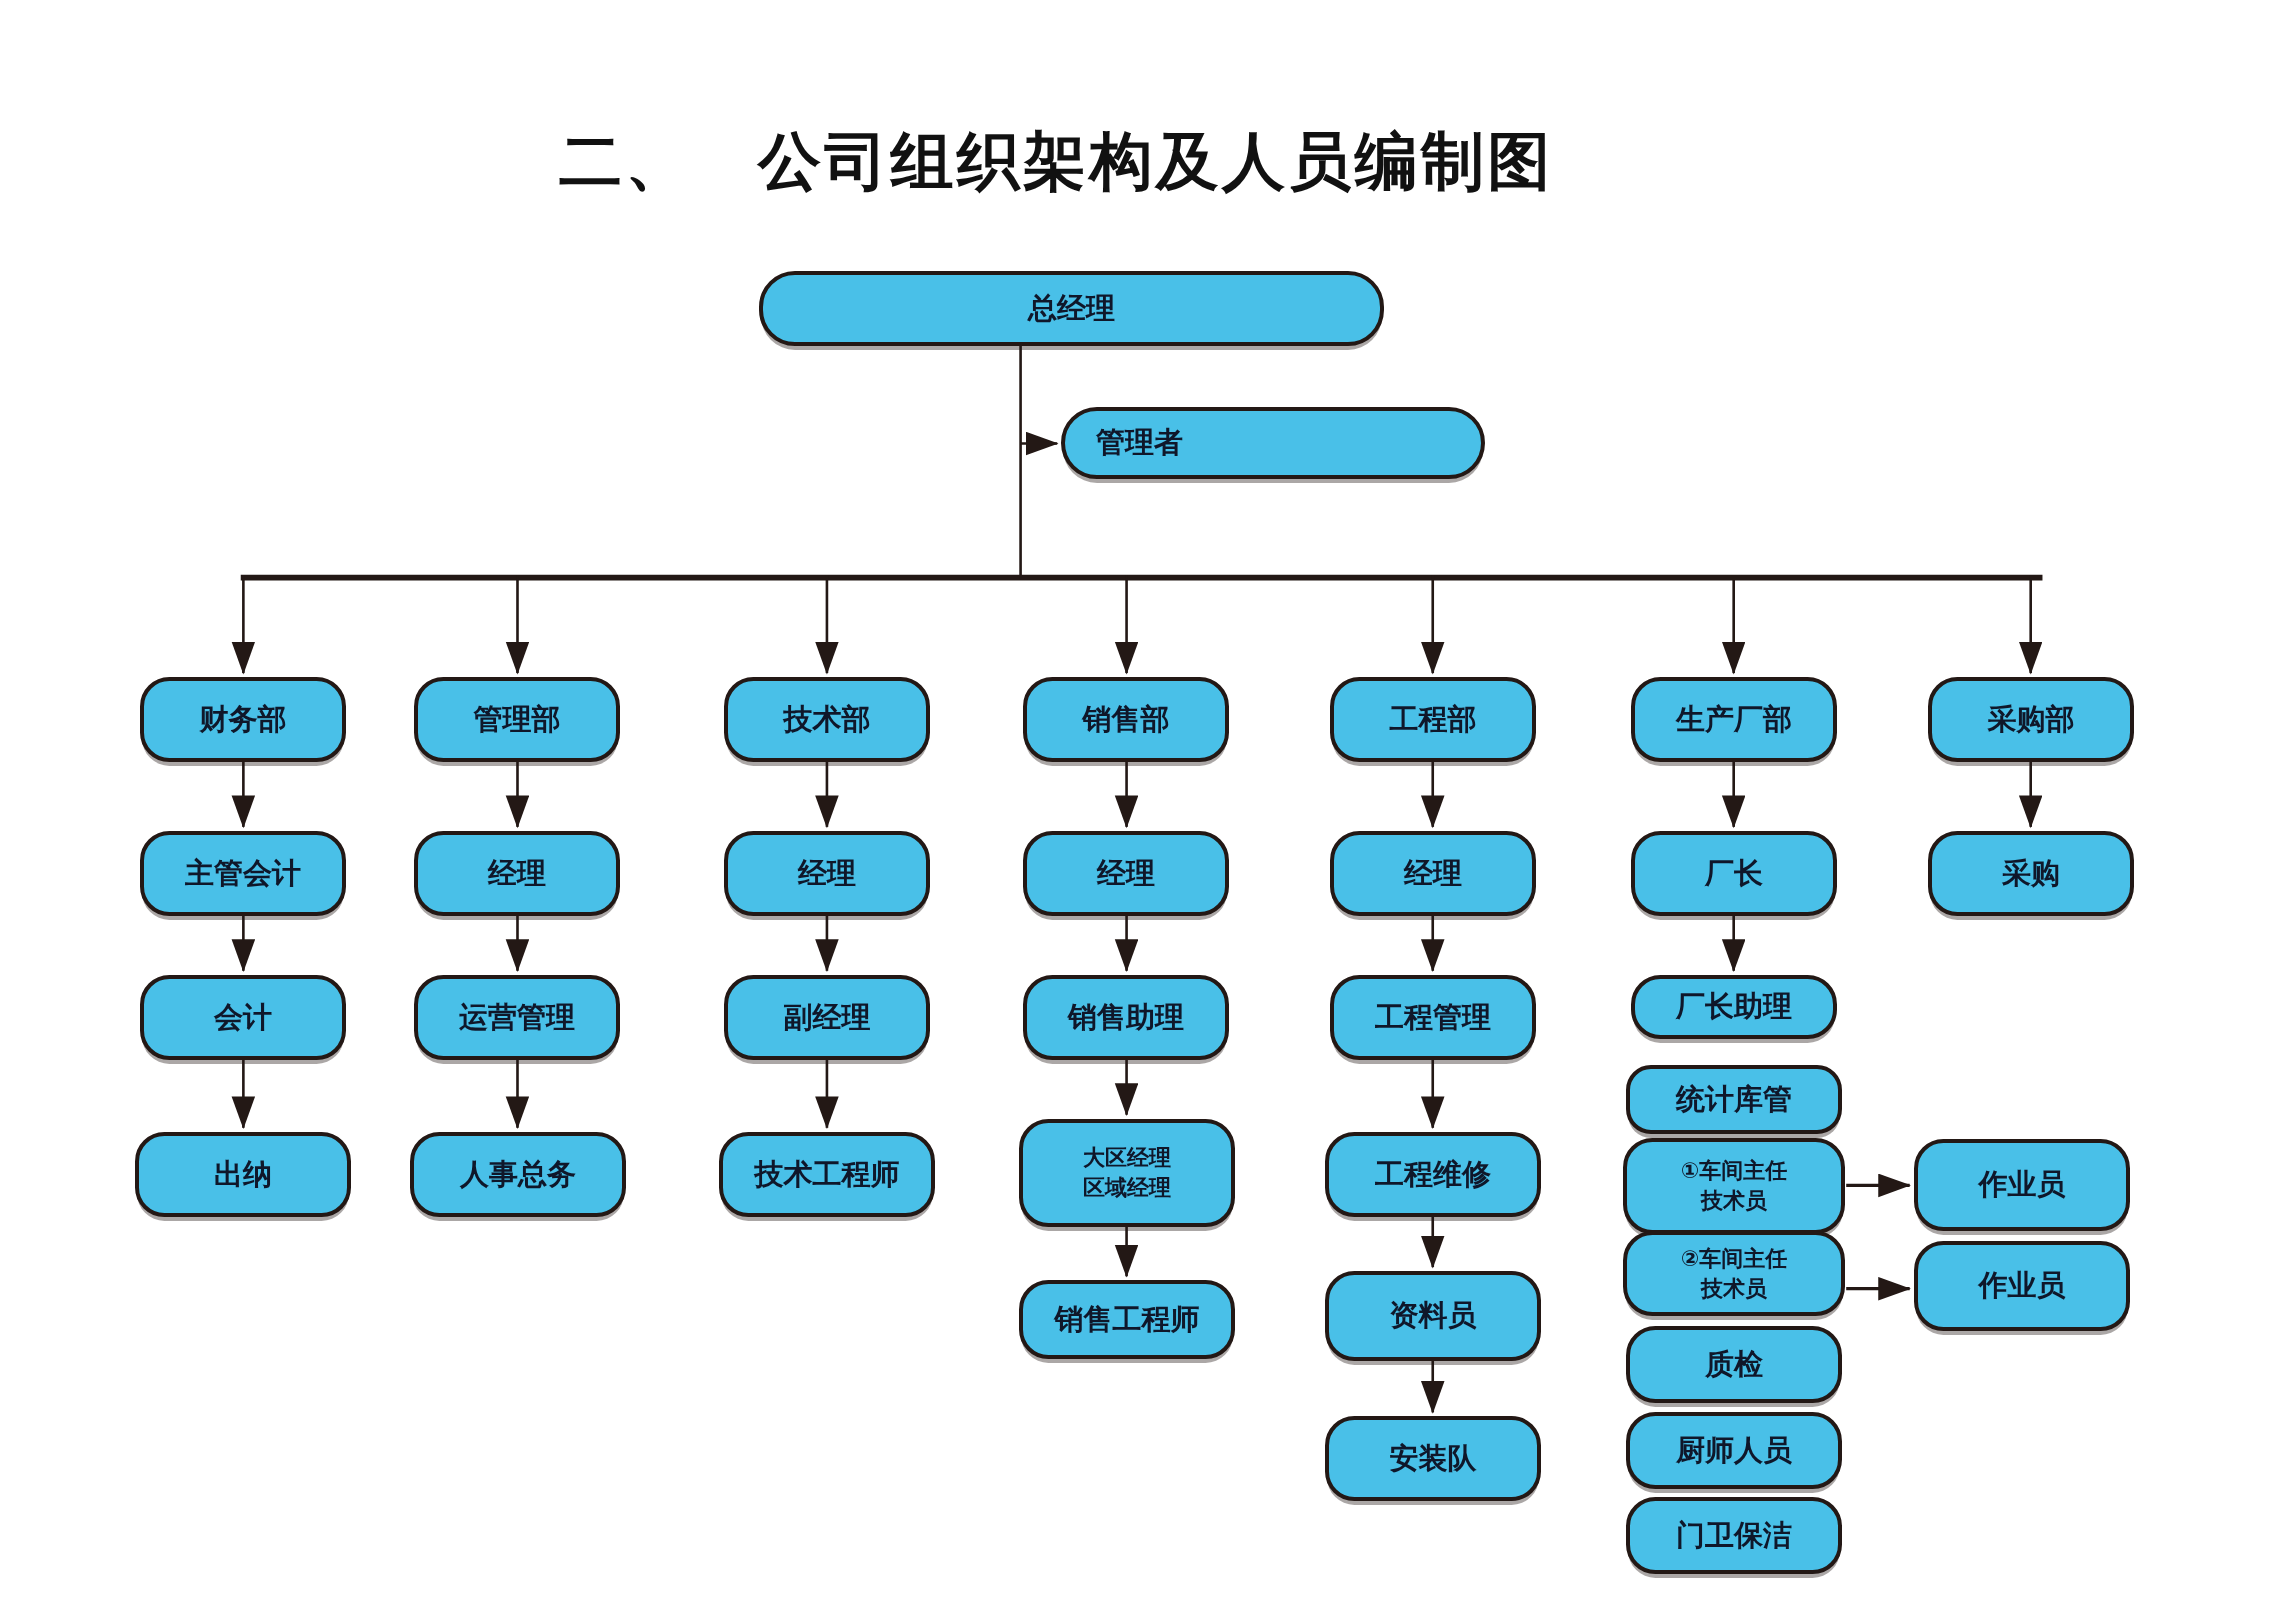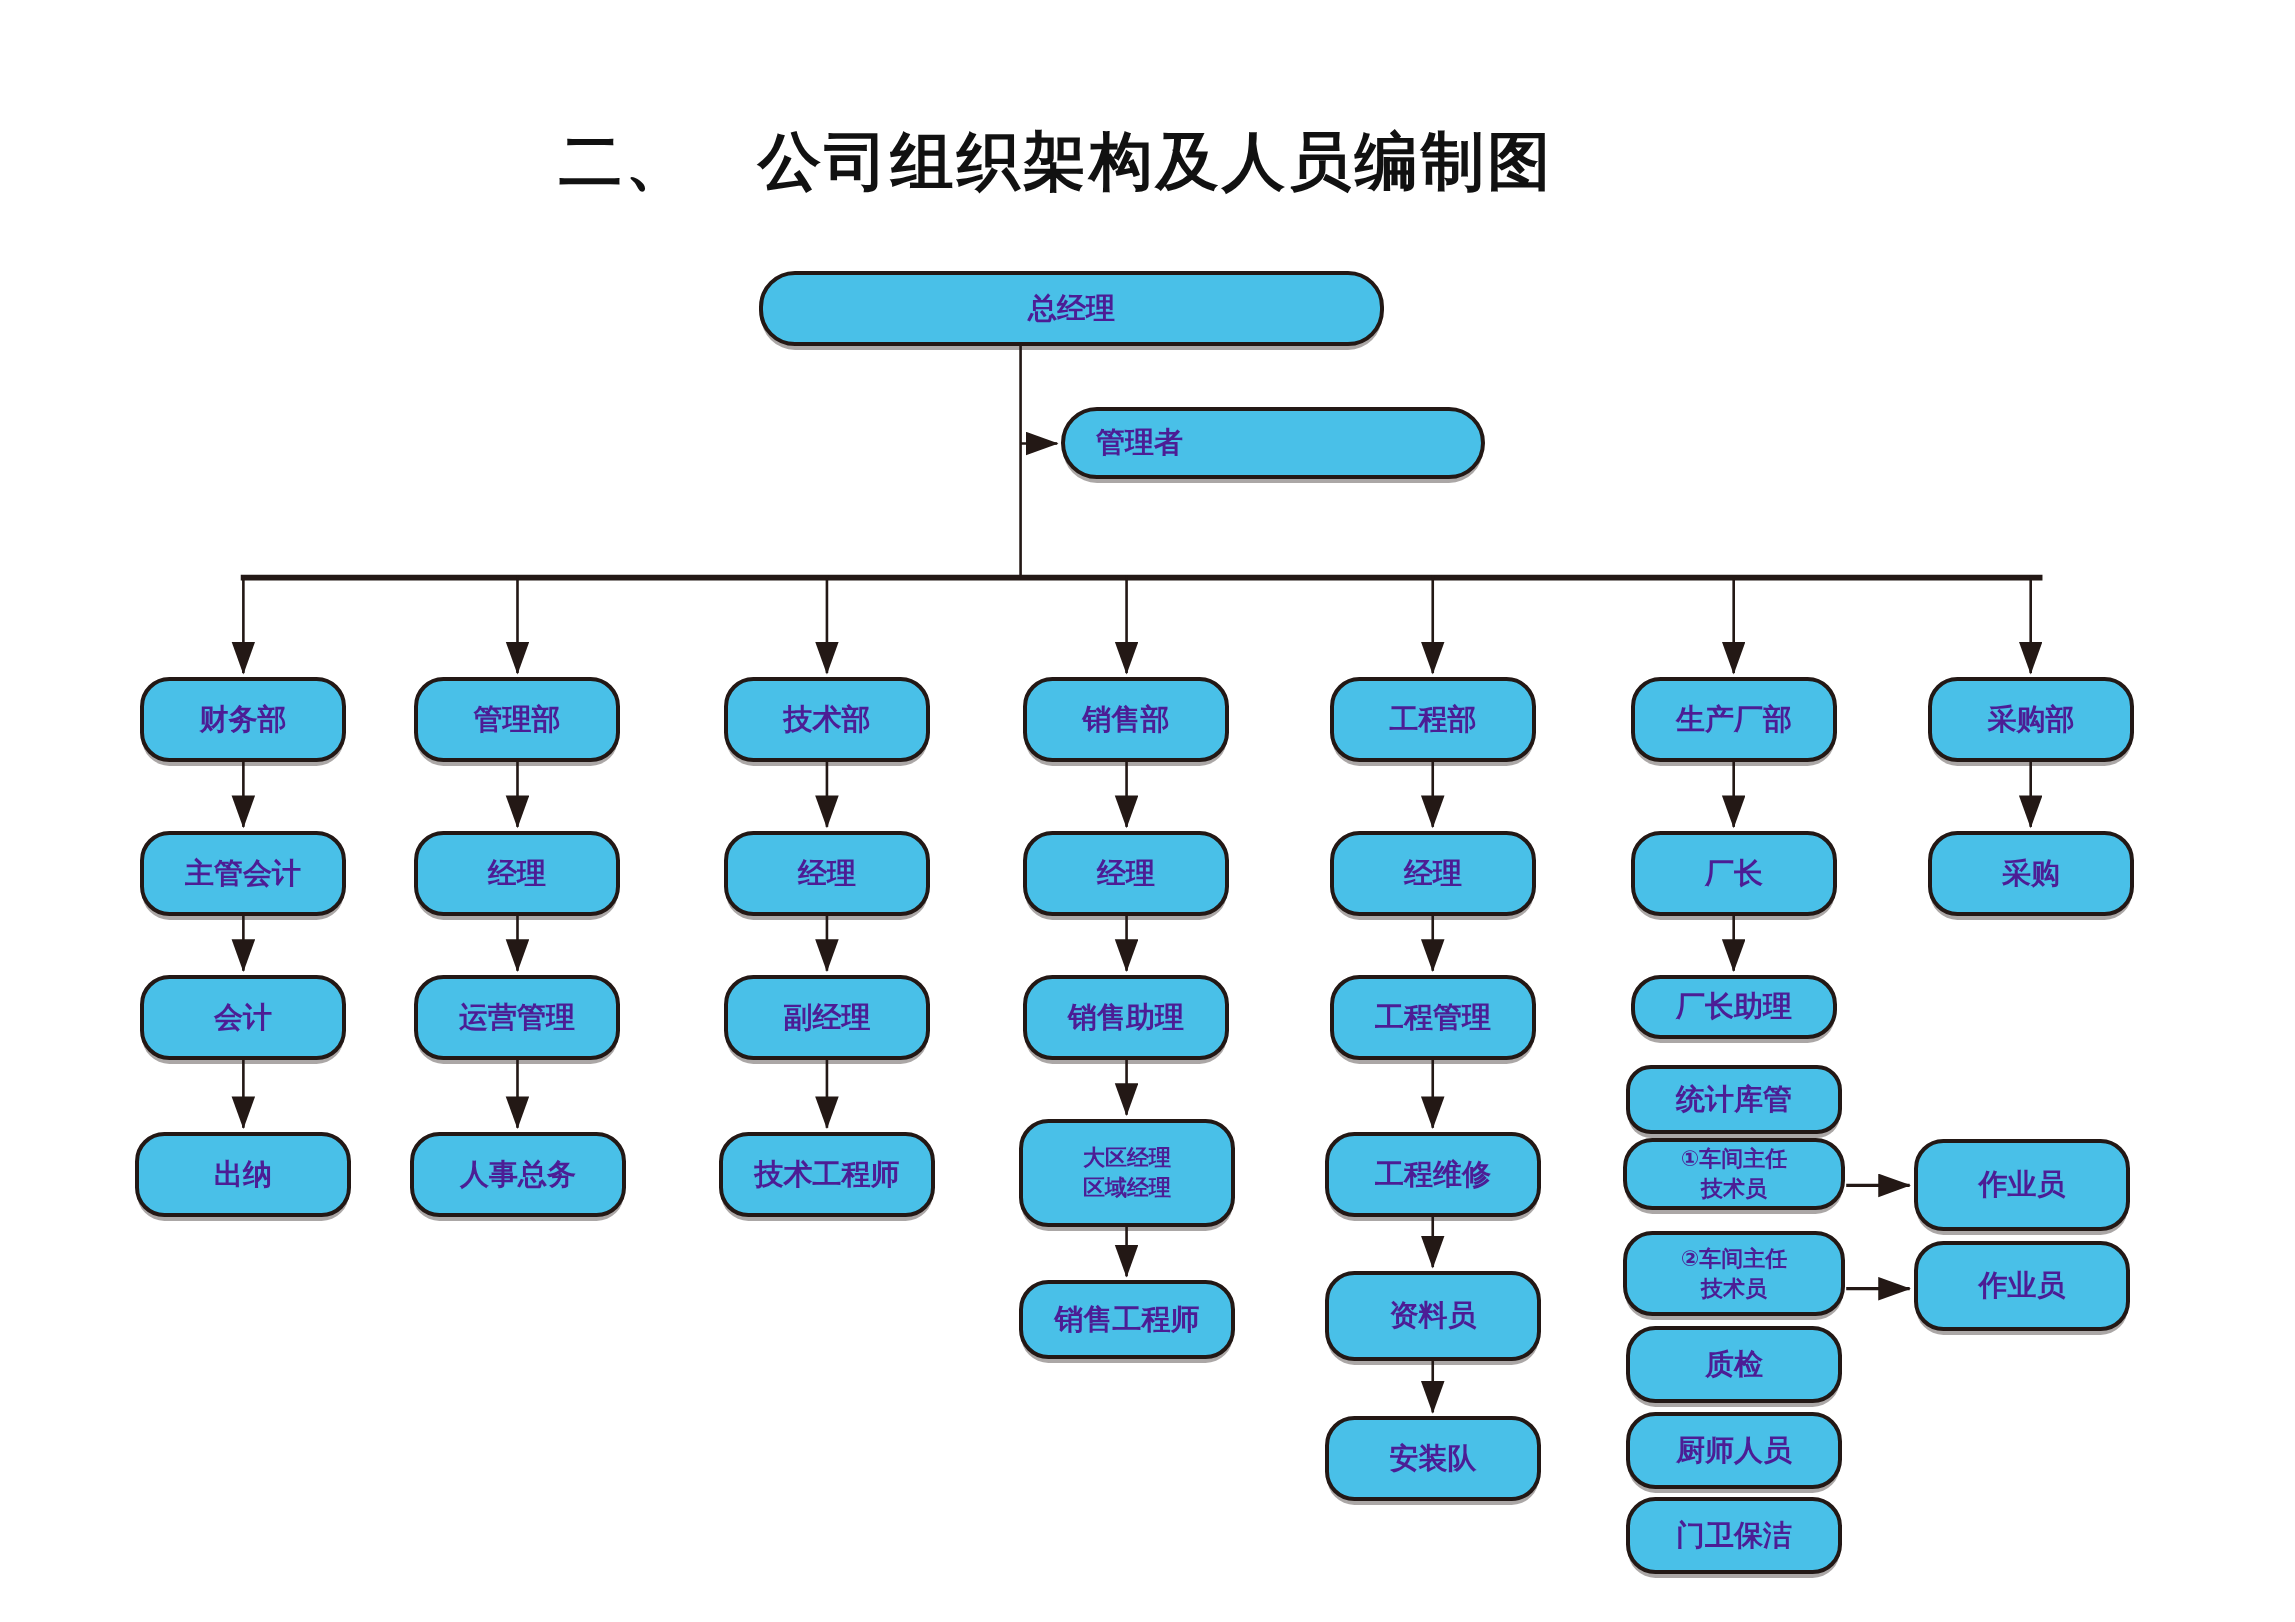--- a/index.html
+++ b/index.html
@@ -15,21 +15,21 @@
   }
   svg.connectors{position:absolute;left:0;top:0;}
   svg.connectors line{stroke:#231815;}
   svg.connectors line.c{stroke-width:4px;}
   svg.connectors line.hl{stroke-width:9px;}
   svg.connectors line.ha{stroke-width:5px;}
   .node{
     position:absolute;box-sizing:border-box;
     background:#49C0E8;border:4.6px solid #231815;border-radius:29.4px;
     display:flex;align-items:center;justify-content:center;
-    font-size:29px;font-weight:700;color:#4c1d95;
+    font-size:29px;font-weight:700;color:#0f172a;
     text-align:center;white-space:pre-line;line-height:1.35;
     box-shadow:0 5.9px 0 -2px rgba(35,24,21,0.38);
   }
   .node.gm{border-radius:36px;}
   .node.left{justify-content:flex-start;padding-left:31px;text-align:left;font-family:Liberation Serif, serif;}
   .node.small{font-size:22px;}
 </style>
 </head>
 <body>
 
@@ -117,21 +117,21 @@
   <div class="node" style="left:1631px;top:959px;width:206px;height:64px">厂长助理</div>
 
   <div class="node" style="left:135px;top:1116px;width:216px;height:85px">出纳</div>
   <div class="node" style="left:719px;top:1116px;width:216px;height:85px">技术工程师</div>
   <div class="node" style="left:410px;top:1116px;width:216px;height:85px">人事总务</div>
   <div class="node small" style="left:1019px;top:1103px;width:216px;height:108px">大区经理
 区域经理</div>
   <div class="node" style="left:1325px;top:1116px;width:216px;height:85px">工程维修</div>
 
   <div class="node" style="left:1626px;top:1049px;width:216px;height:69px;border-radius:25px">统计库管</div>
-  <div class="node small" style="left:1623px;top:1122px;width:222px;height:72px">①车间主任
+  <div class="node small" style="left:1623px;top:1122px;width:222px;height:96px">①车间主任
 技术员</div>
   <div class="node small" style="left:1623px;top:1215px;width:222px;height:85px">②车间主任
 技术员</div>
   <div class="node" style="left:1626px;top:1310px;width:216px;height:77px">质检</div>
   <div class="node" style="left:1626px;top:1396px;width:216px;height:77px">厨师人员</div>
   <div class="node" style="left:1626px;top:1481px;width:216px;height:77px">门卫保洁</div>
 
   <div class="node" style="left:1914px;top:1123px;width:216px;height:92px">作业员</div>
   <div class="node" style="left:1914px;top:1225px;width:216px;height:90px">作业员</div>
 

